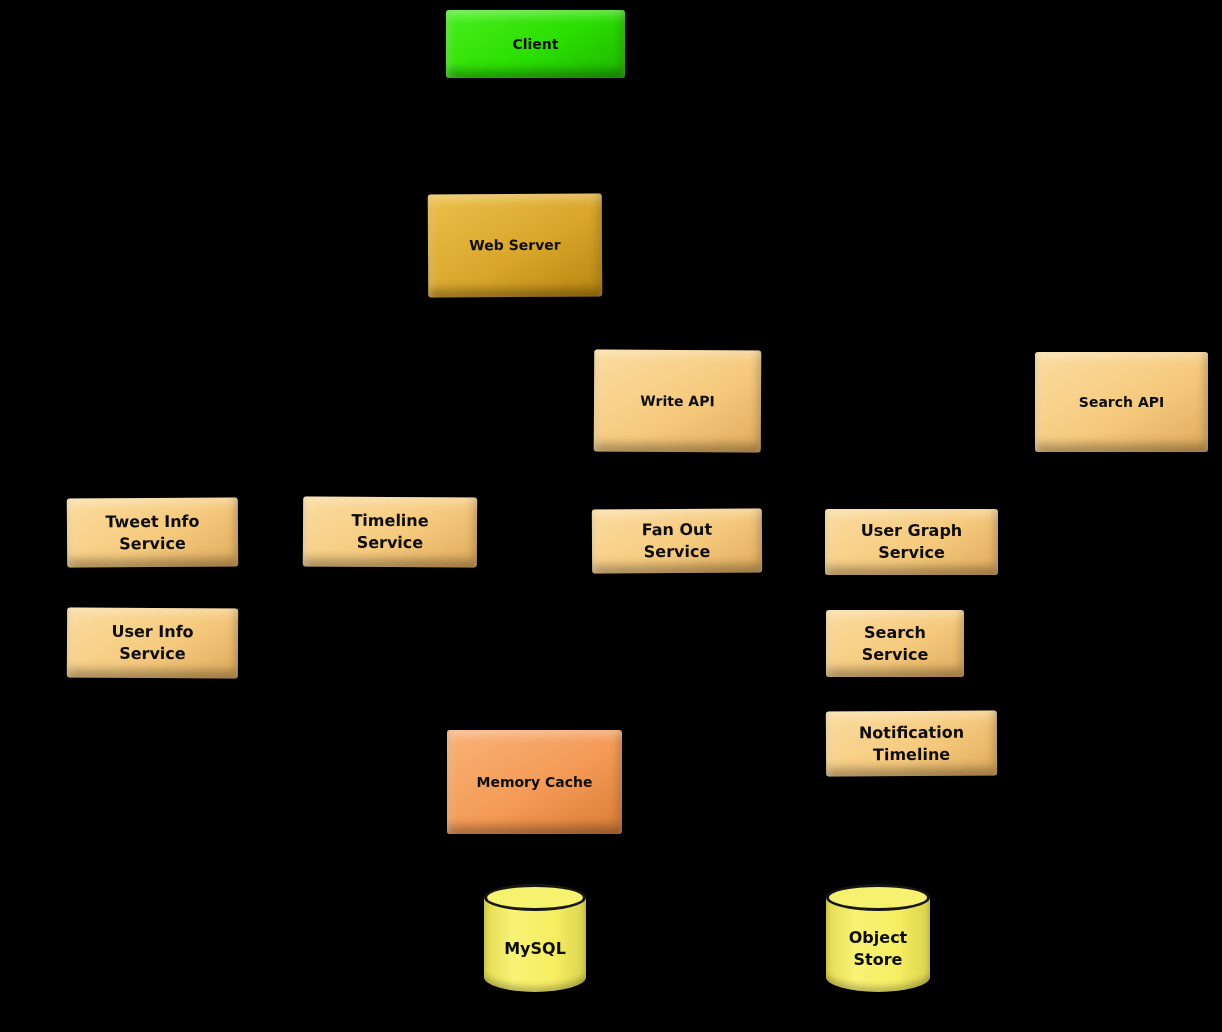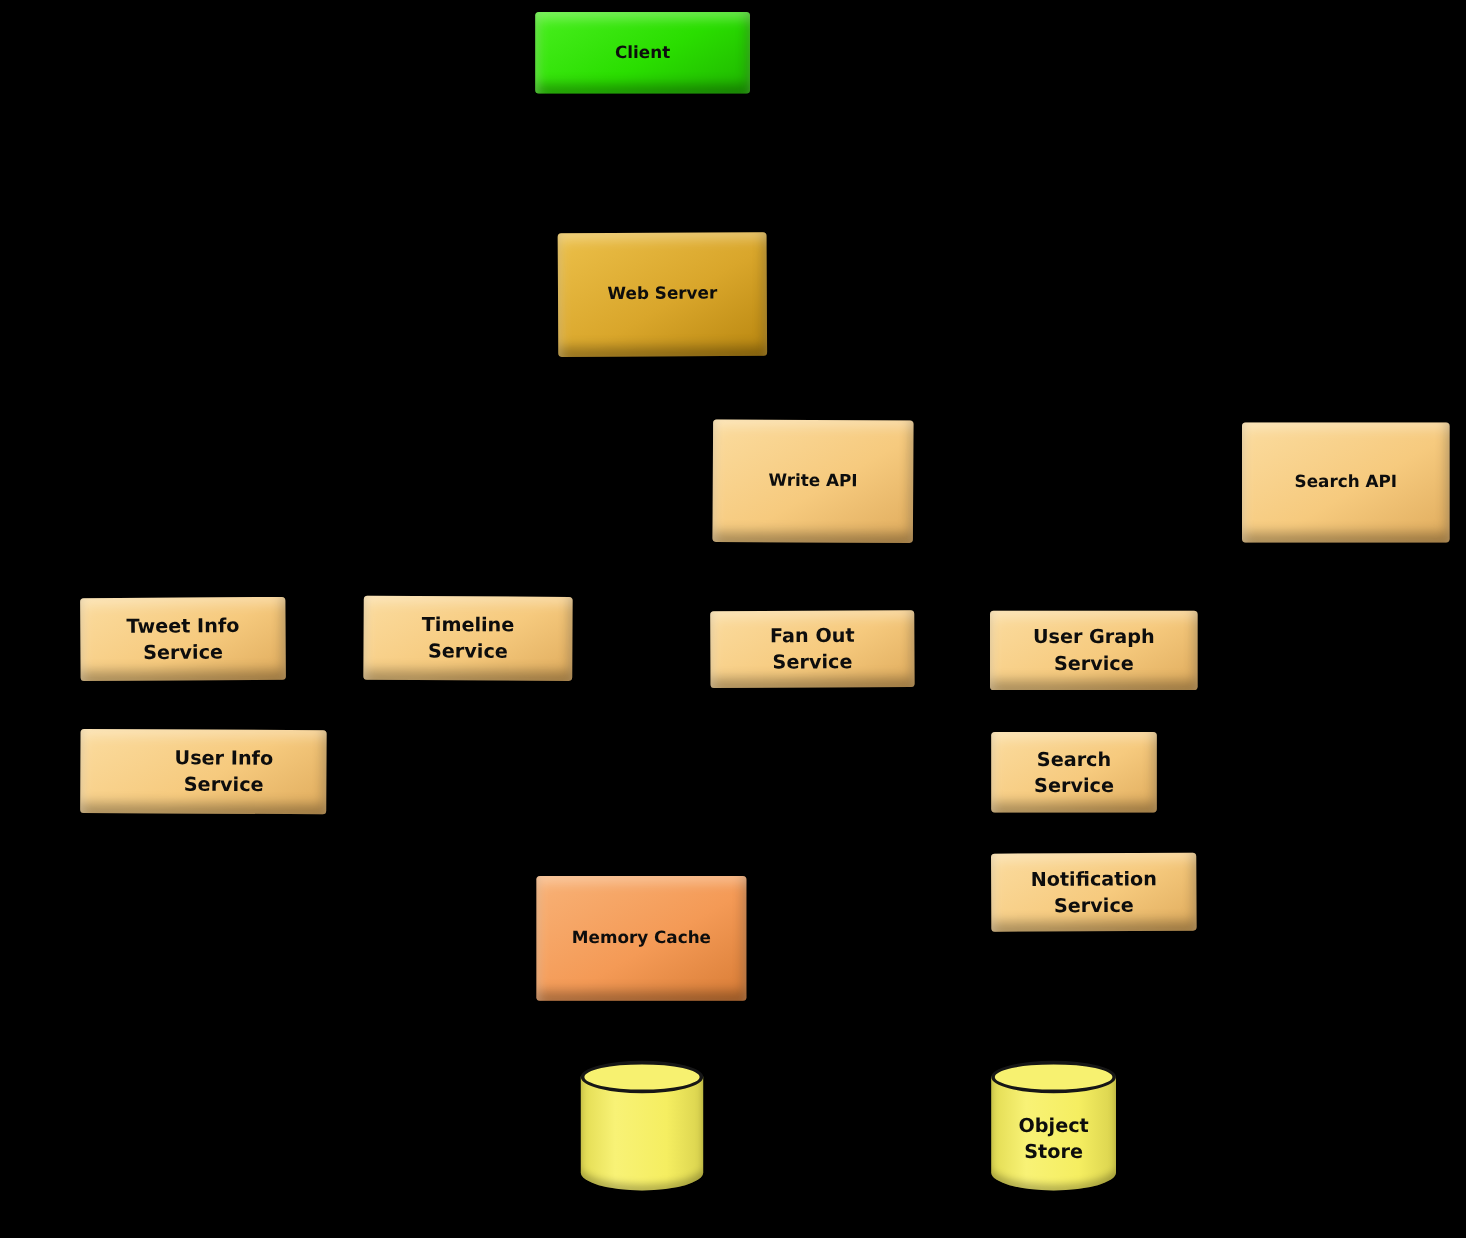--- a/index.html
+++ b/index.html
@@ -30,38 +30,38 @@
     font-size: 14px;
     line-height: 1.35;
     box-shadow: inset 2px 6px 10px rgba(255,255,255,0.30),
                 inset -2px -8px 10px rgba(0,0,0,0.30);
   }
   .box.small { font-size: 16px; }
 
   
   #n-client       { left: 446px; top: 10px;  width: 179px; height: 68px;
                     background: linear-gradient(150deg, #49ef1f 0%, #2ade00 55%, #1fb500 100%); }
-  #n-web-server   { left: 465px; top: 194px; width: 174px; height: 103px;
+  #n-web-server   { left: 428px; top: 194px; width: 174px; height: 103px;
                     background: linear-gradient(150deg, #ecc04a 0%, #d9a62b 55%, #b8860f 100%); transform: rotate(-0.3deg); }
   #n-read-api     { left: 305px; top: 349px; width: 171px; height: 103px;
                     background: linear-gradient(150deg, #fbdc9f 0%, #f6ca7e 55%, #dfab5c 100%); }
   #n-write-api    { left: 594px; top: 350px; width: 167px; height: 102px;
                     background: linear-gradient(150deg, #fbdc9f 0%, #f6ca7e 55%, #dfab5c 100%); transform: rotate(0.3deg); }
   #n-search-api   { left: 1035px; top: 352px; width: 173px; height: 100px;
                     background: linear-gradient(150deg, #fbdc9f 0%, #f6ca7e 55%, #dfab5c 100%); }
   #n-tweet-info   { left: 67px;  top: 498px; width: 171px; height: 69px;
                     background: linear-gradient(150deg, #fbdc9f 0%, #f6ca7e 55%, #dfab5c 100%); transform: rotate(-0.4deg); }
   #n-timeline     { left: 303px; top: 497px; width: 174px; height: 70px;
                     background: linear-gradient(150deg, #fbdc9f 0%, #f6ca7e 55%, #dfab5c 100%); transform: rotate(0.3deg); }
   #n-fan-out      { left: 592px; top: 509px; width: 170px; height: 64px;
                     background: linear-gradient(150deg, #fbdc9f 0%, #f6ca7e 55%, #dfab5c 100%); transform: rotate(-0.3deg); }
   #n-user-graph   { left: 825px; top: 509px; width: 173px; height: 66px;
                     background: linear-gradient(150deg, #fbdc9f 0%, #f6ca7e 55%, #dfab5c 100%); }
   #n-user-info    { left: 67px;  top: 608px; width: 171px; height: 70px;
-                    background: linear-gradient(150deg, #fbdc9f 0%, #f6ca7e 55%, #dfab5c 100%); transform: rotate(0.3deg); padding-left: 34px; }
+                    background: linear-gradient(150deg, #fbdc9f 0%, #f6ca7e 55%, #dfab5c 100%); transform: rotate(0.3deg); }
   #n-search-svc   { left: 826px; top: 610px; width: 138px; height: 67px;
                     background: linear-gradient(150deg, #fbdc9f 0%, #f6ca7e 55%, #dfab5c 100%); }
   #n-notification { left: 826px; top: 711px; width: 171px; height: 65px;
                     background: linear-gradient(150deg, #fbdc9f 0%, #f6ca7e 55%, #dfab5c 100%); transform: rotate(-0.3deg); }
   #n-memory-cache { left: 447px; top: 730px; width: 175px; height: 104px;
                     background: linear-gradient(150deg, #f8b277 0%, #f49a56 55%, #d87c35 100%); }
 
   
   .cylinder { position: absolute; }
   #n-mysql        { left: 484px; top: 884px; width: 102px; height: 108px; }
@@ -112,27 +112,28 @@
   <div class="box small" id="n-user-graph">User Graph
 Service</div>
 
   <div class="box small" id="n-user-info">User Info
 Service</div>
 
   <div class="box small" id="n-search-svc">Search
 Service</div>
 
   <div class="box small" id="n-notification">Notification
-Service</div>
+Timeline</div>
 
   <div class="box" id="n-memory-cache">Memory Cache</div>
 
   <div class="cylinder" id="n-mysql">
     <div class="cyl-body"></div>
     <div class="cyl-top"></div>
+    <div class="cyl-label">MySQL</div>
   </div>
 
   <div class="cylinder" id="n-object-store">
     <div class="cyl-body"></div>
     <div class="cyl-top"></div>
     <div class="cyl-label">Object
 Store</div>
   </div>
 
 </div>

